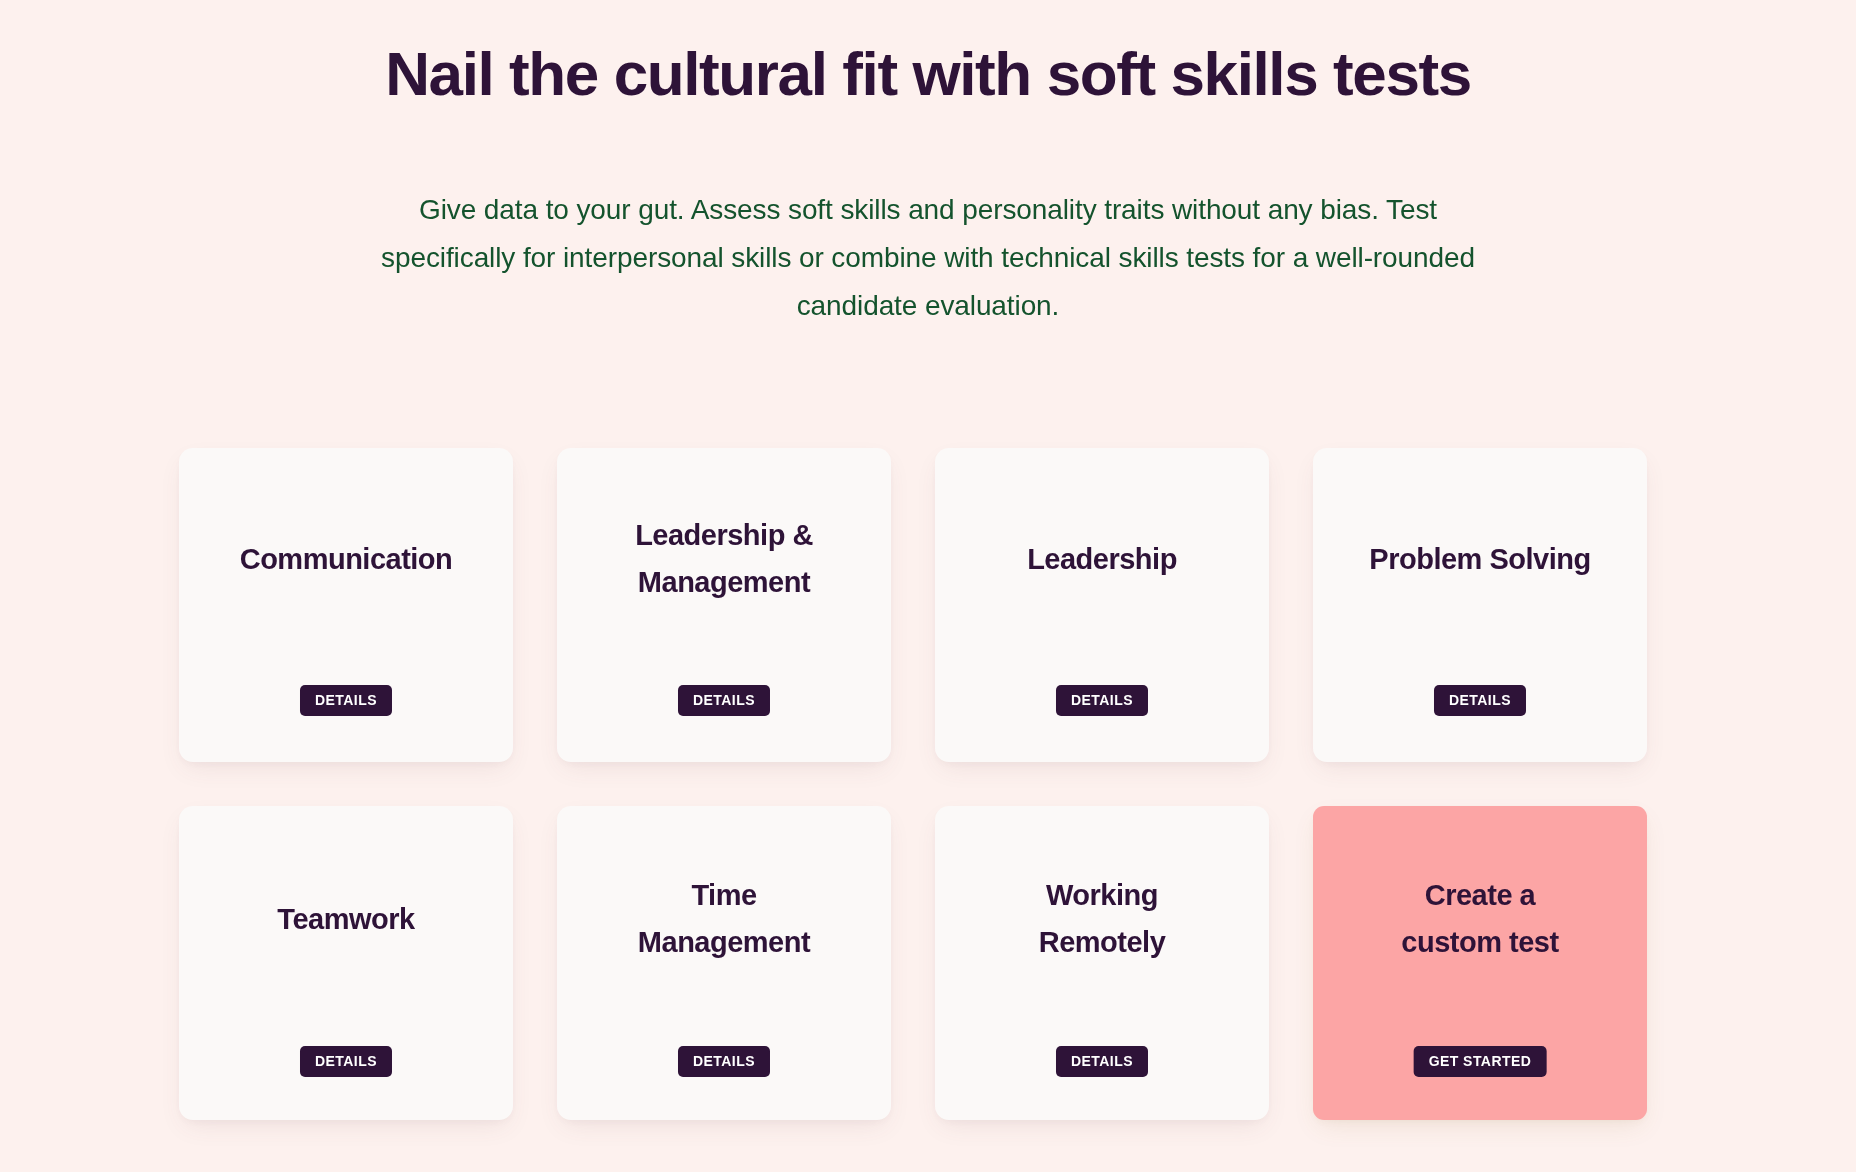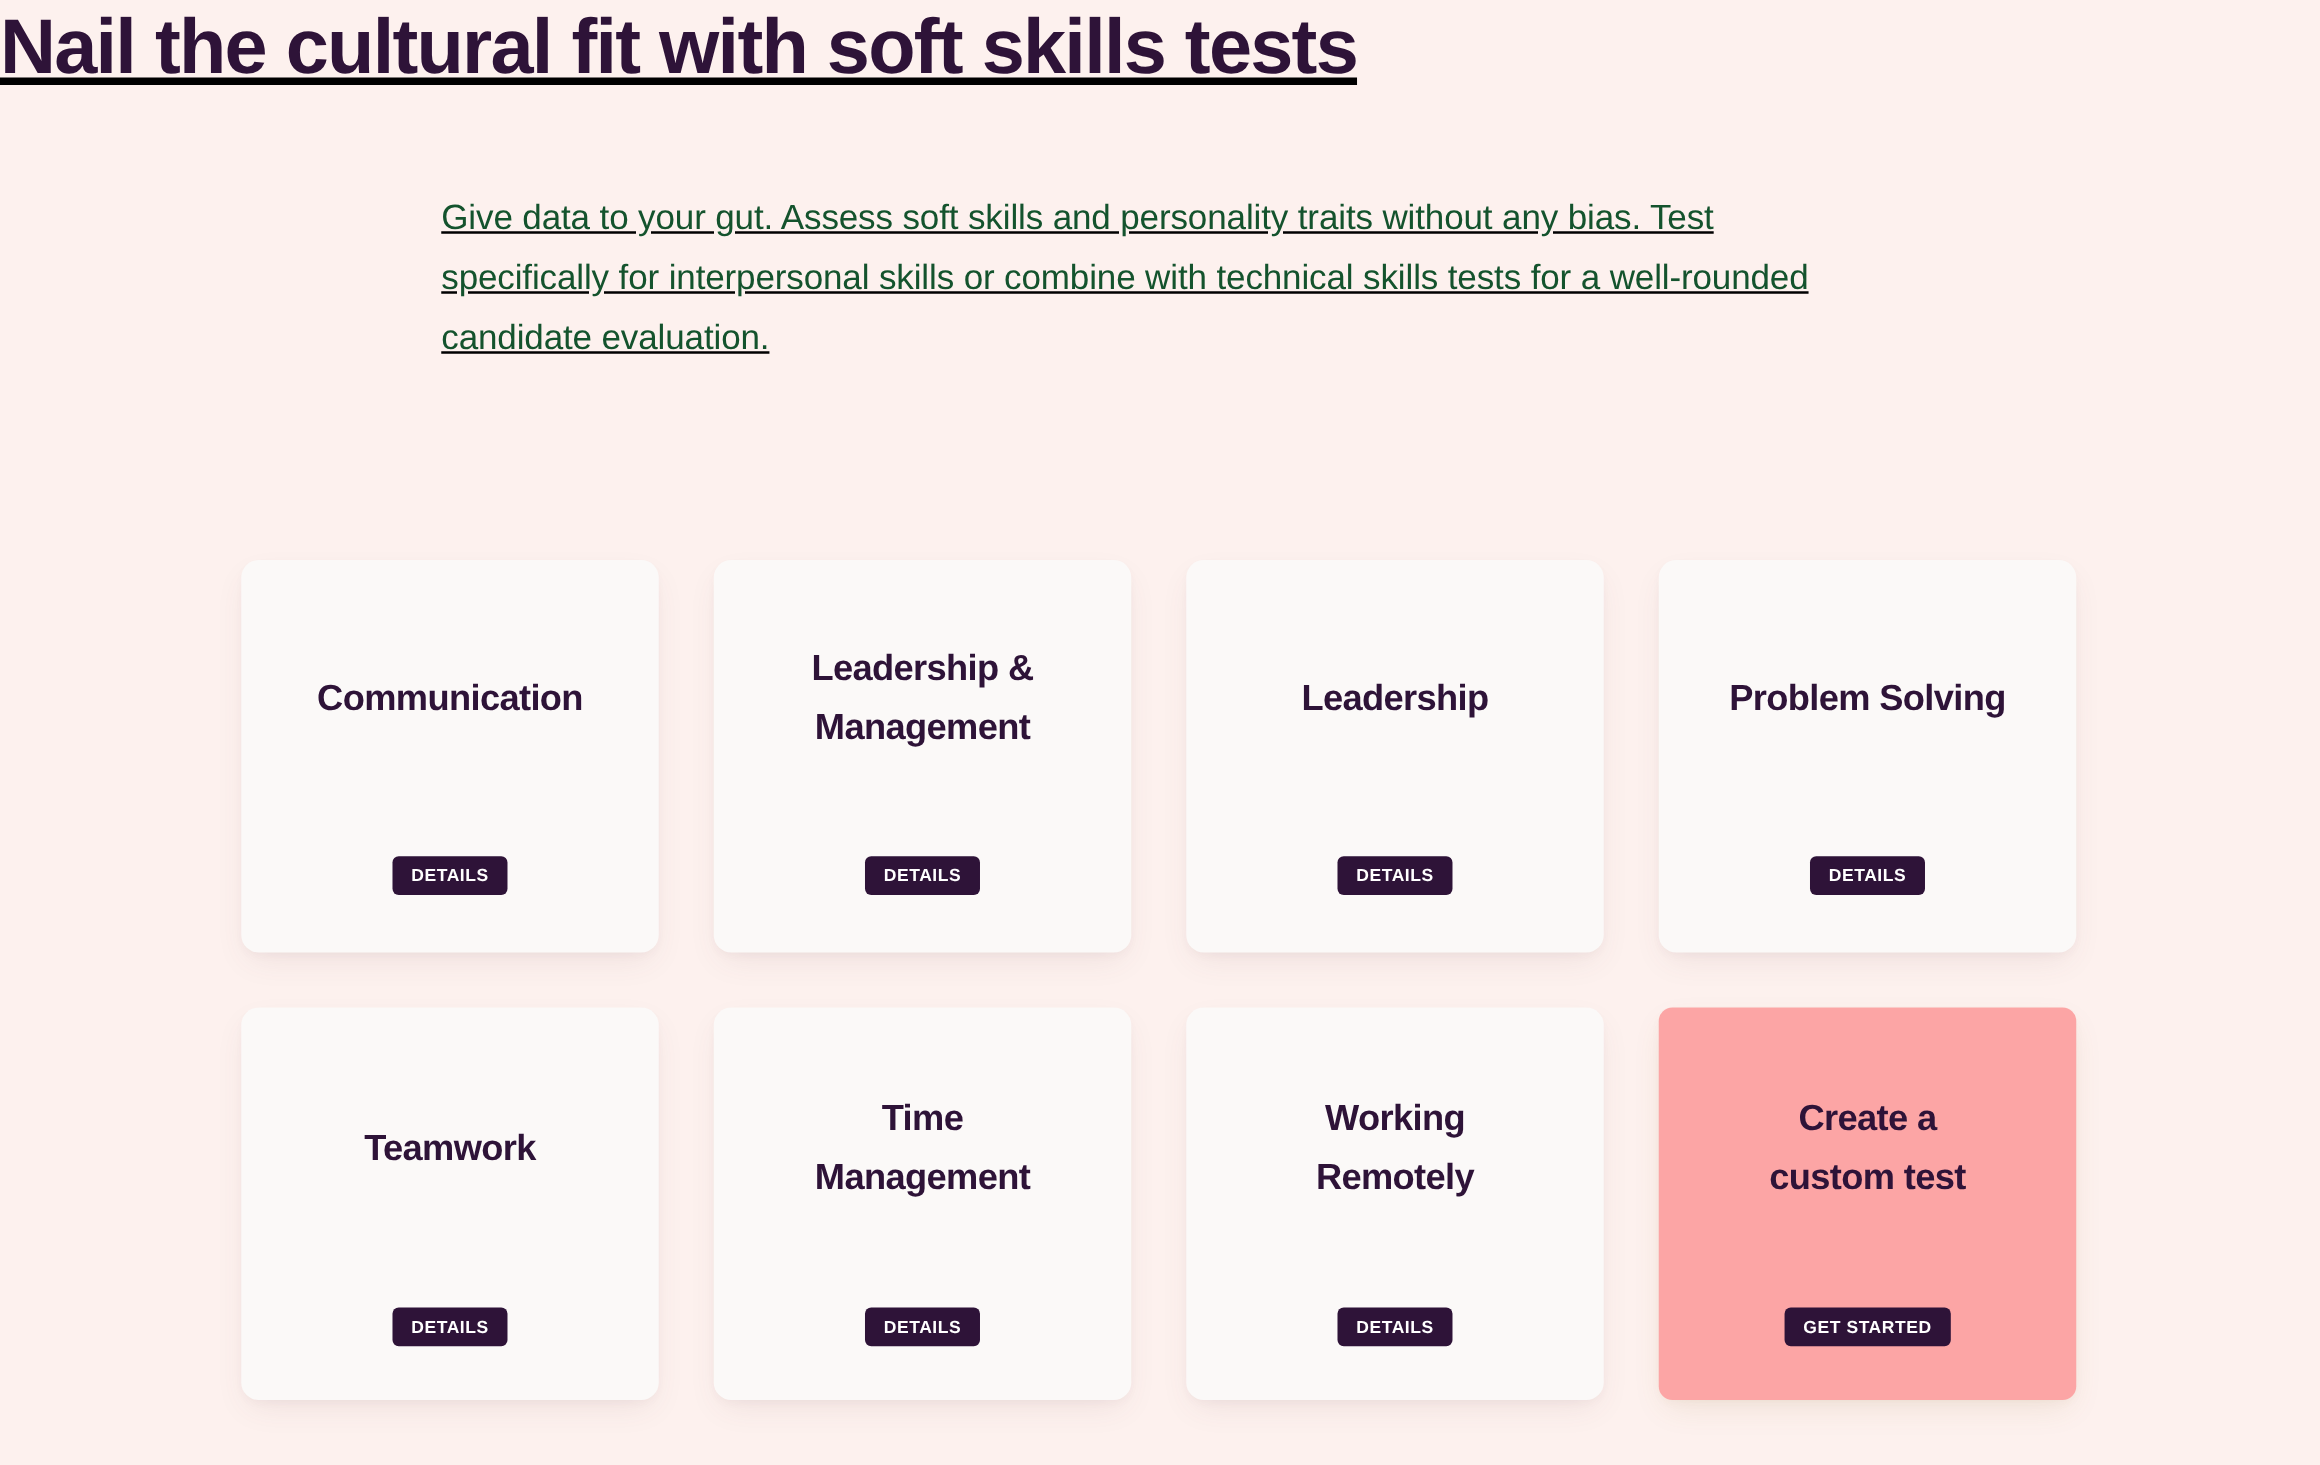--- a/index.html
+++ b/index.html
@@ -17,22 +17,22 @@
   }
 
   .page {
     position: relative;
     width: 1856px;
     height: 1172px;
   }
 
   
   .hero {
-    text-align: left;
-    text-decoration: underline;
+    padding-top: 36px;
+    text-align: center;
   }
 
   .hero-title {
     font-size: 62px;
     line-height: 76px;
     font-weight: 700;
     letter-spacing: -1.4px;
     color: #2e1338;
   }
 
@@ -43,21 +43,21 @@
     font-size: 28px;
     line-height: 48px;
     font-weight: 400;
     color: #14532d;
     letter-spacing: -0.1px;
   }
 
   
   .cards-grid {
     position: absolute;
-    left: 193px;
+    left: 179px;
     top: 448px;
     width: 1471px;
     display: grid;
     grid-template-columns: repeat(4, 334px);
     grid-auto-rows: 314px;
     column-gap: 45px;
     row-gap: 38px;
     gap: 44px;
   }
 

